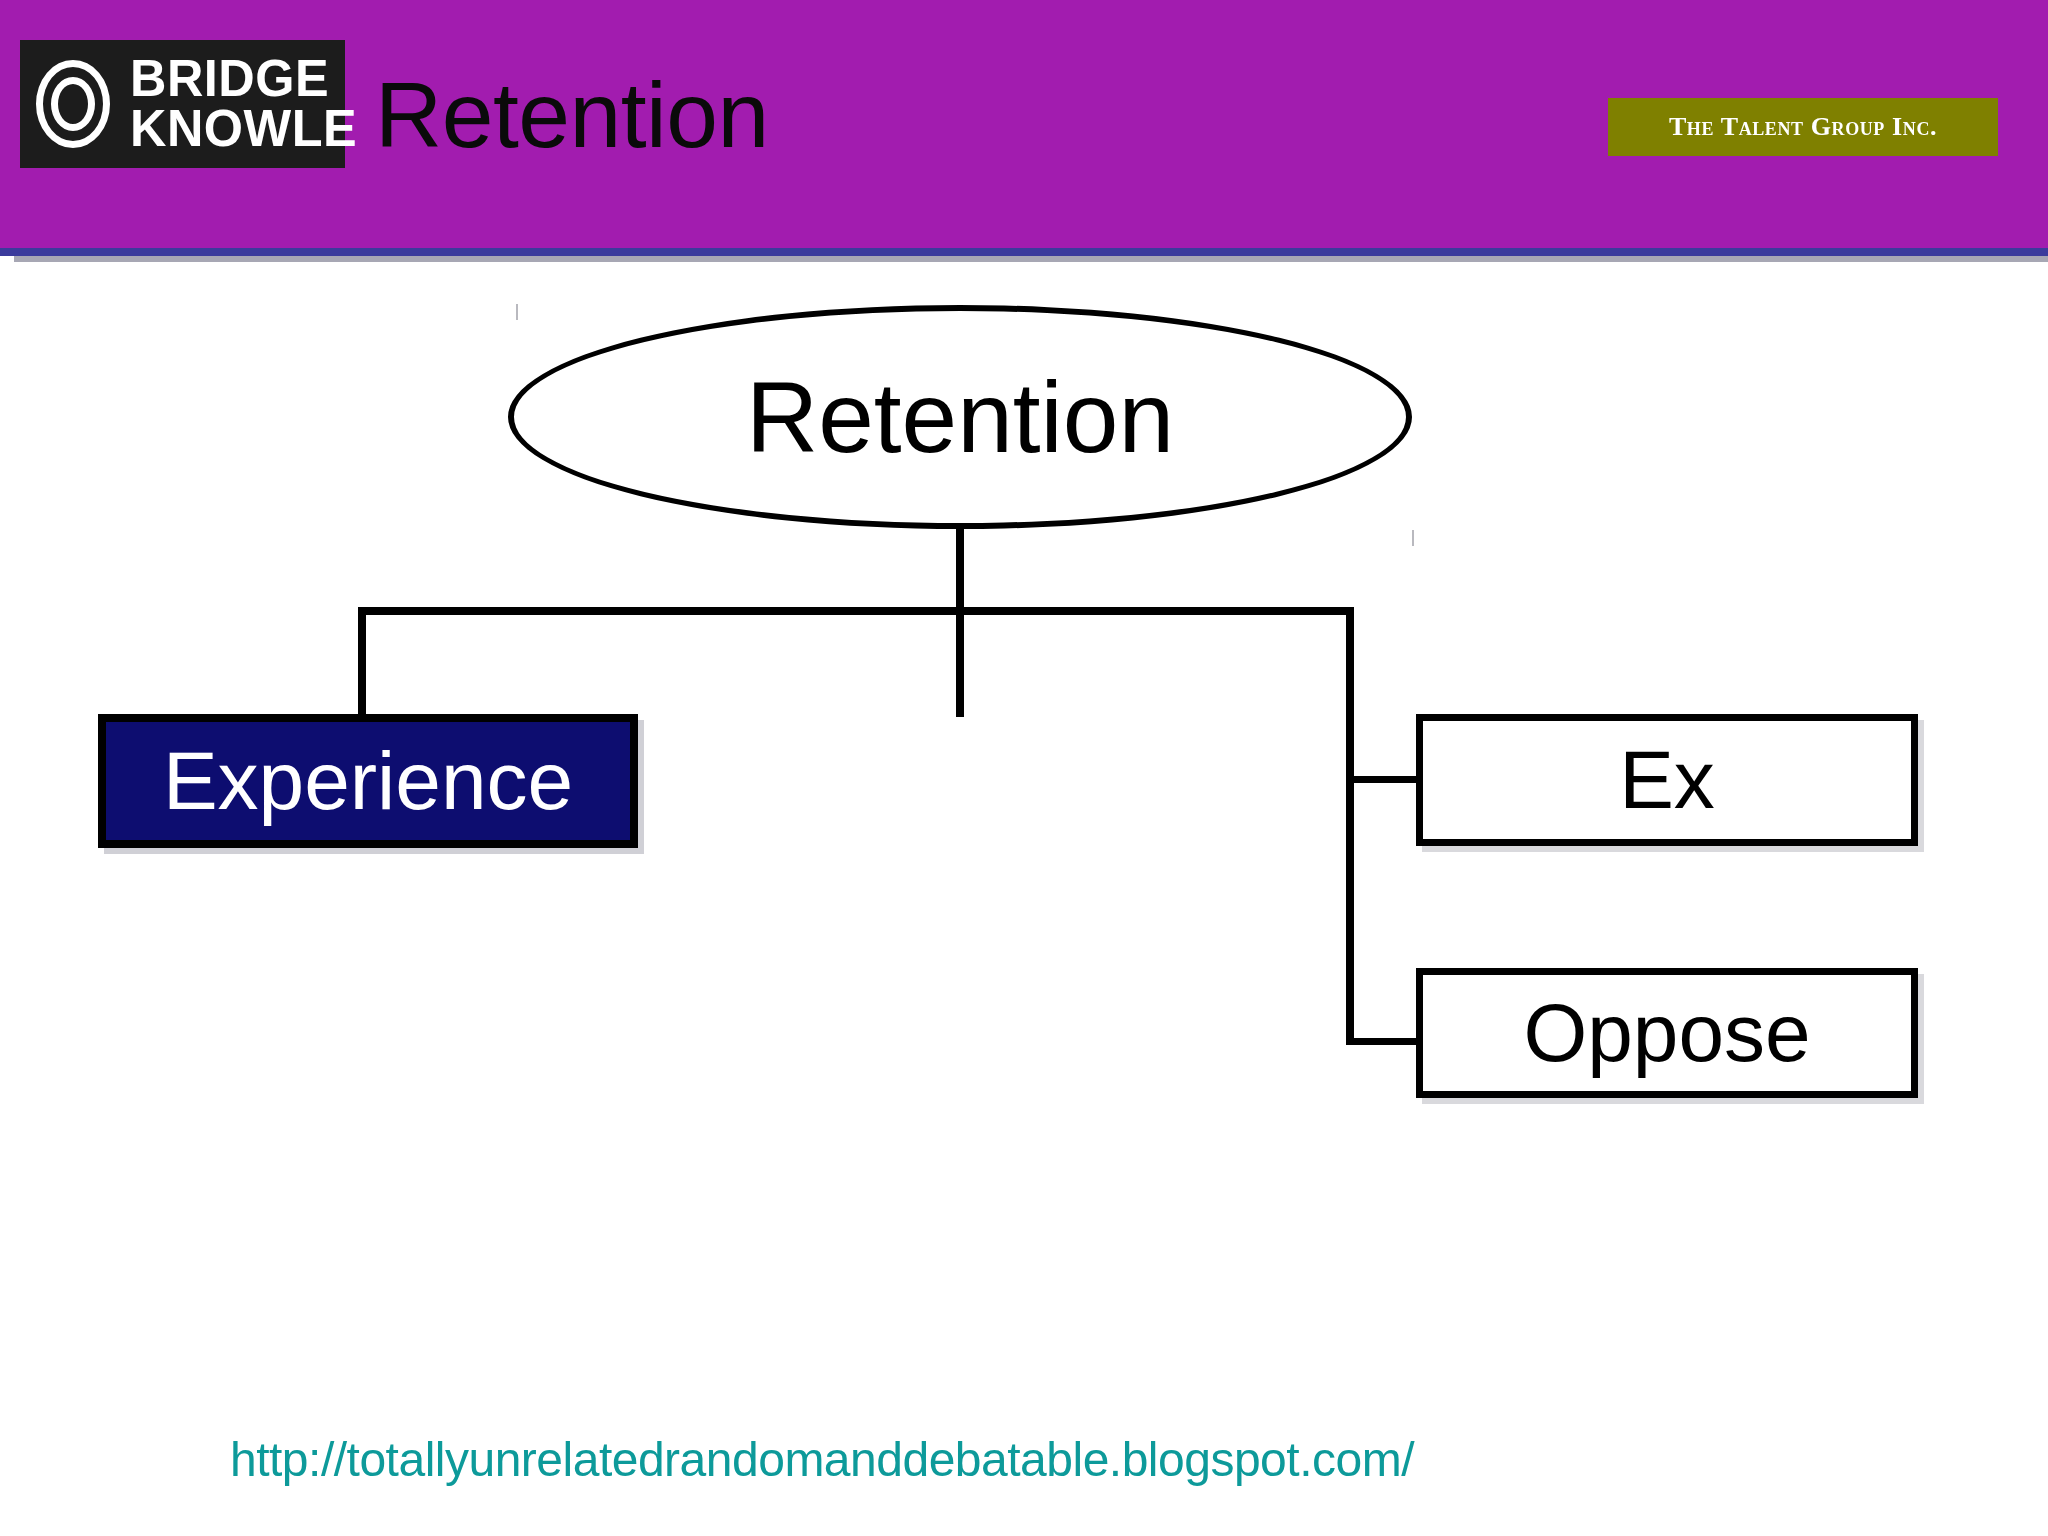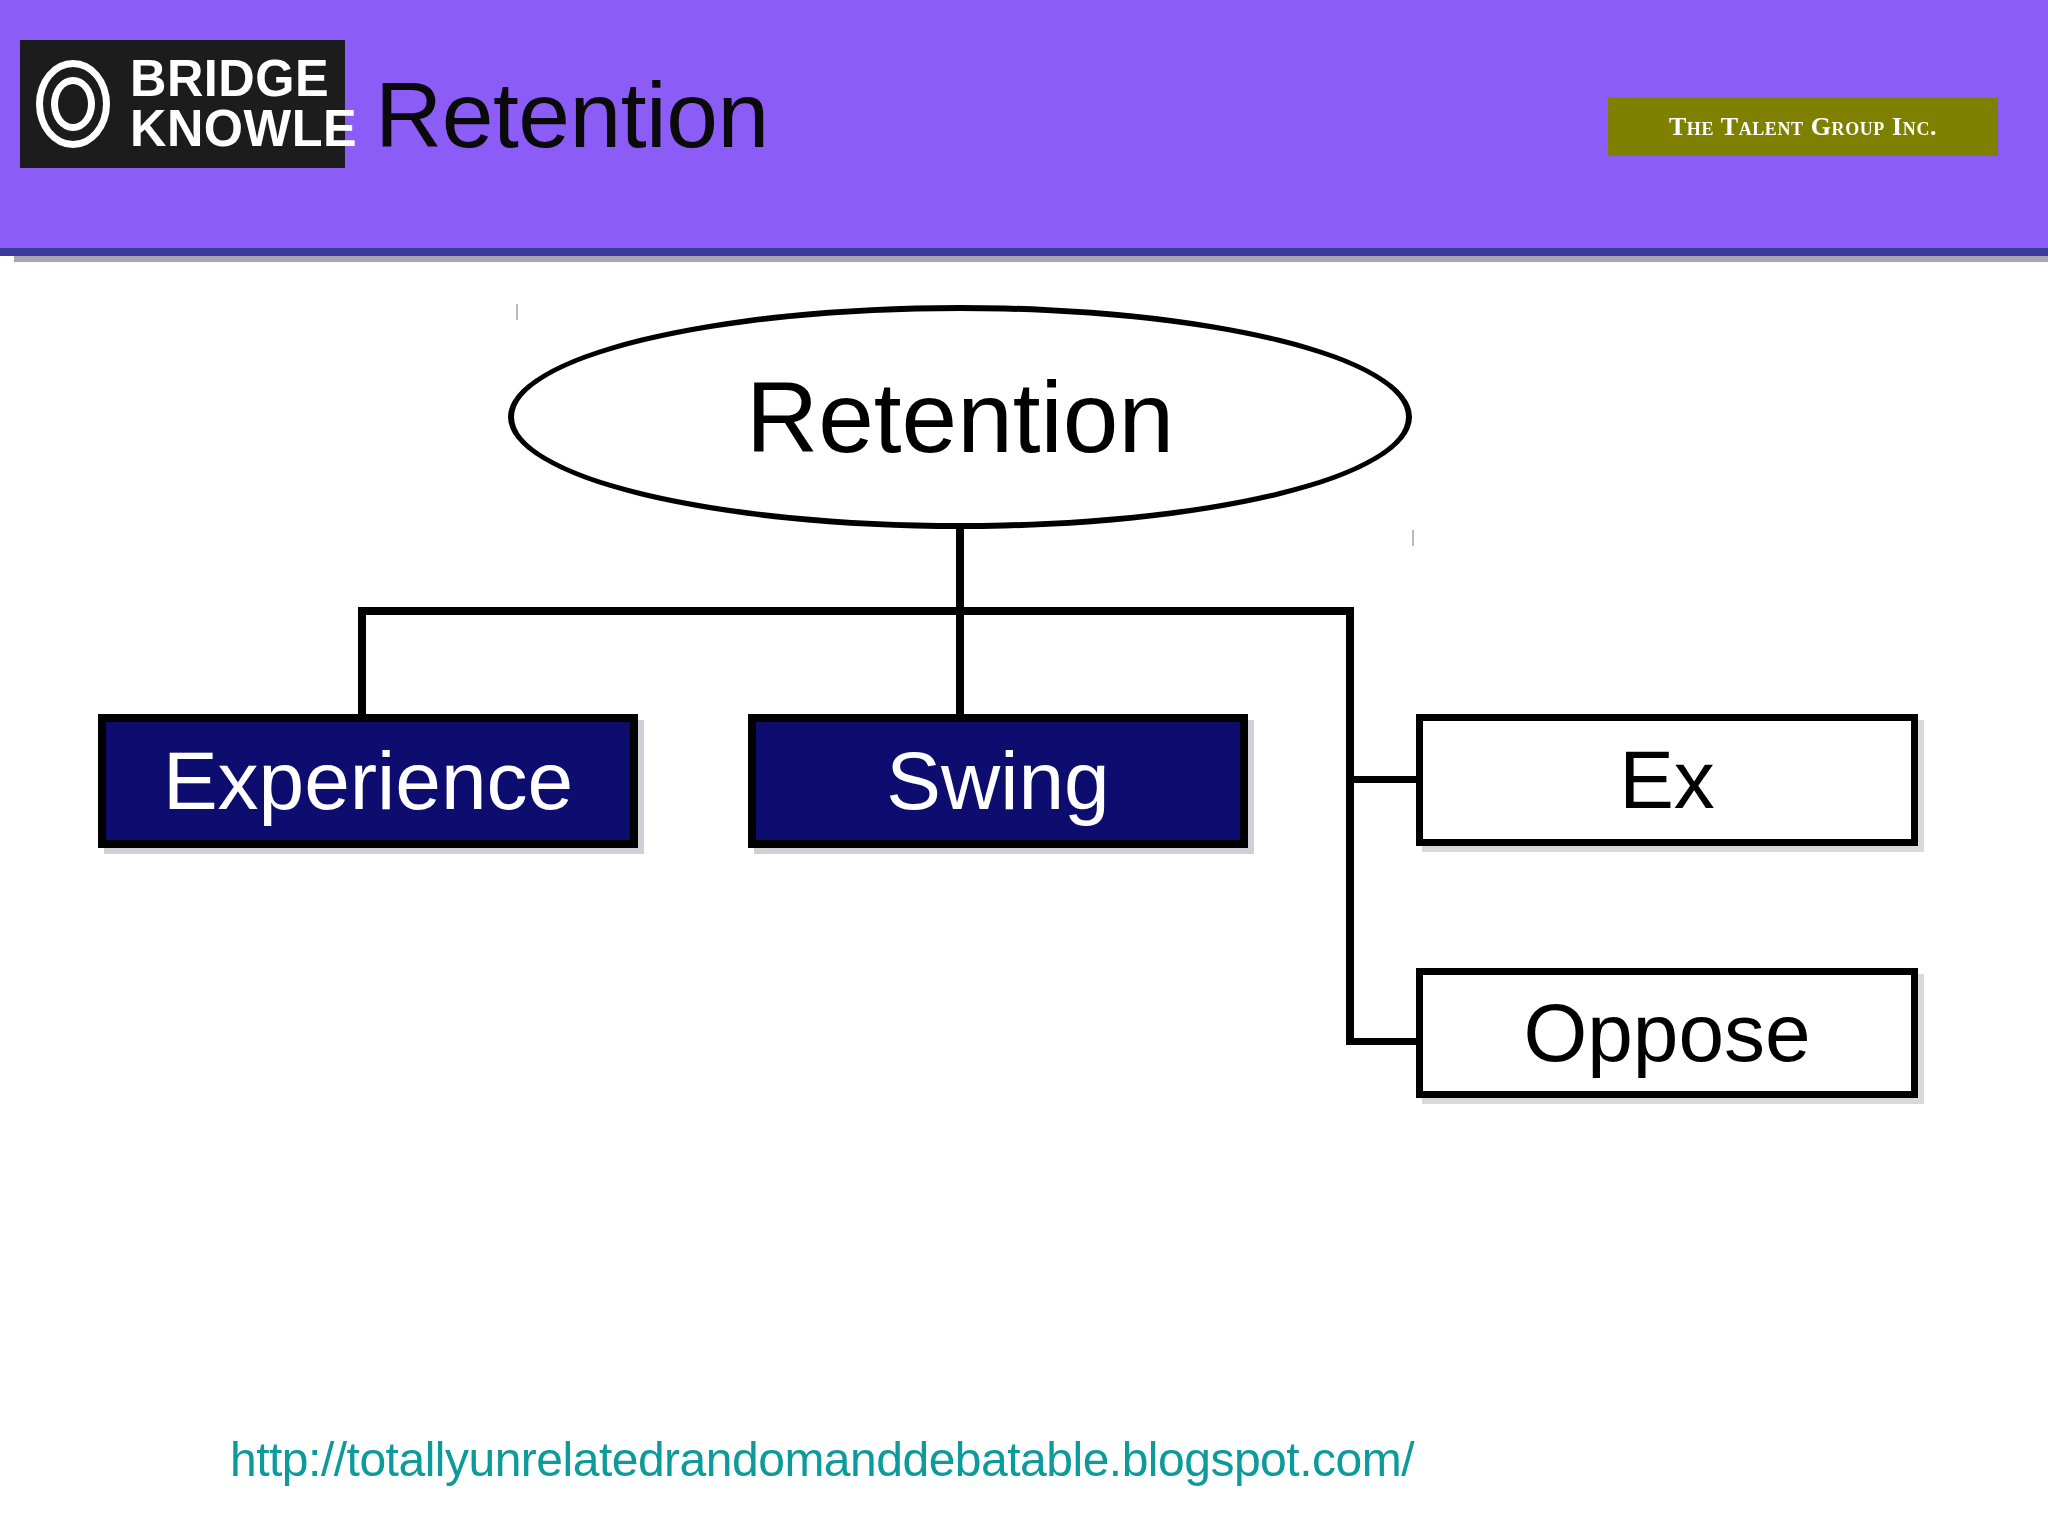--- a/index.html
+++ b/index.html
@@ -16,21 +16,21 @@
     height: 1536px;
     background: #ffffff;
     overflow: hidden;
   }
 
   
   #header {
     position: absolute;
     left: 0; top: 0;
     width: 2048px; height: 252px;
-    background: #8b5cf6;
+    background: #a21caf;
   }
   #brand-logo {
     position: absolute;
     left: 20px; top: 40px;
     width: 325px; height: 128px;
     background: #1c1c1c;
     display: flex;
     align-items: center;
     padding-left: 8px;
     box-sizing: border-box;
@@ -246,23 +246,20 @@
     <div class="conn" style="left:1346px; top:786px; width:76px; height:7px;"></div>
 
     <div id="node-root">
       <span id="node-root-label">Retention</span>
     </div>
 
     <div id="node-experience" class="node-box filled">
       <span class="node-label">Experience</span>
     </div>
 
-    <div id="node-swing" class="node-box filled">
-      <span class="node-label">Swing</span>
-    </div>
 
     <div id="node-oppose" class="node-box outlined">
       <span class="node-label">Oppose</span>
     </div>
 
     <div id="node-ex" class="node-box outlined">
       <span class="node-label">Ex</span>
     </div>
   </div>
 

